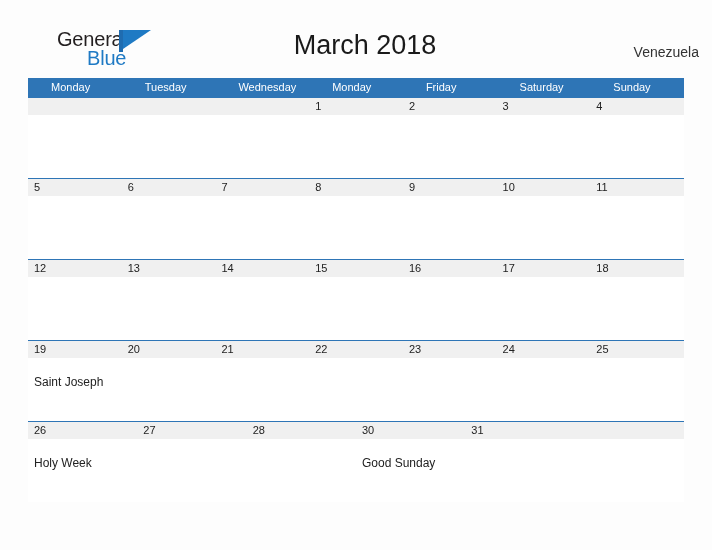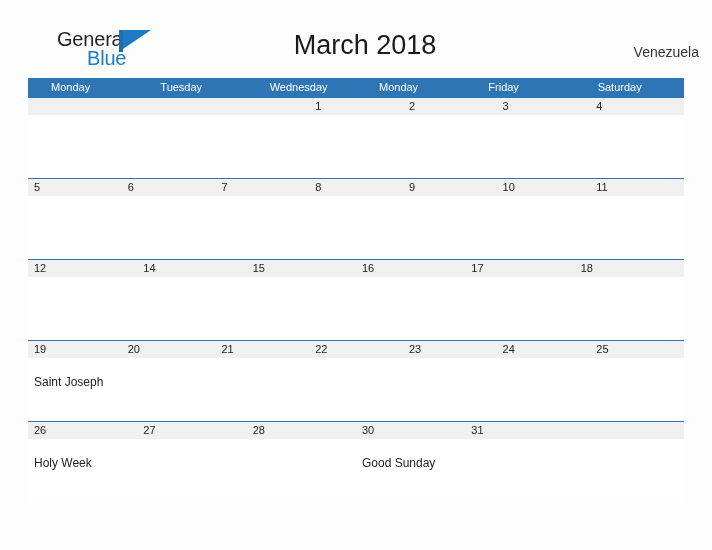--- a/index.html
+++ b/index.html
@@ -210,20 +210,21 @@
 
   <div class="calendar">
 
     <div class="dow-header">
       <div class="dow-cell">Monday</div>
       <div class="dow-cell">Tuesday</div>
       <div class="dow-cell">Wednesday</div>
       <div class="dow-cell">Monday</div>
       <div class="dow-cell">Friday</div>
       <div class="dow-cell">Saturday</div>
+      <div class="dow-cell">Sunday</div>
     </div>
 
     <div class="week-row">
       <div class="date-band"></div>
       <div class="cells">
         <div class="day-cell empty">
           <span class="day-num"></span>
           <span class="day-event"></span>
         </div>
         <div class="day-cell empty">
@@ -288,20 +289,24 @@
     </div>
 
     <div class="week-row">
       <div class="date-band"></div>
       <div class="cells">
         <div class="day-cell">
           <span class="day-num">12</span>
           <span class="day-event"></span>
         </div>
         <div class="day-cell">
+          <span class="day-num">13</span>
+          <span class="day-event"></span>
+        </div>
+        <div class="day-cell">
           <span class="day-num">14</span>
           <span class="day-event"></span>
         </div>
         <div class="day-cell">
           <span class="day-num">15</span>
           <span class="day-event"></span>
         </div>
         <div class="day-cell">
           <span class="day-num">16</span>
           <span class="day-event"></span>

